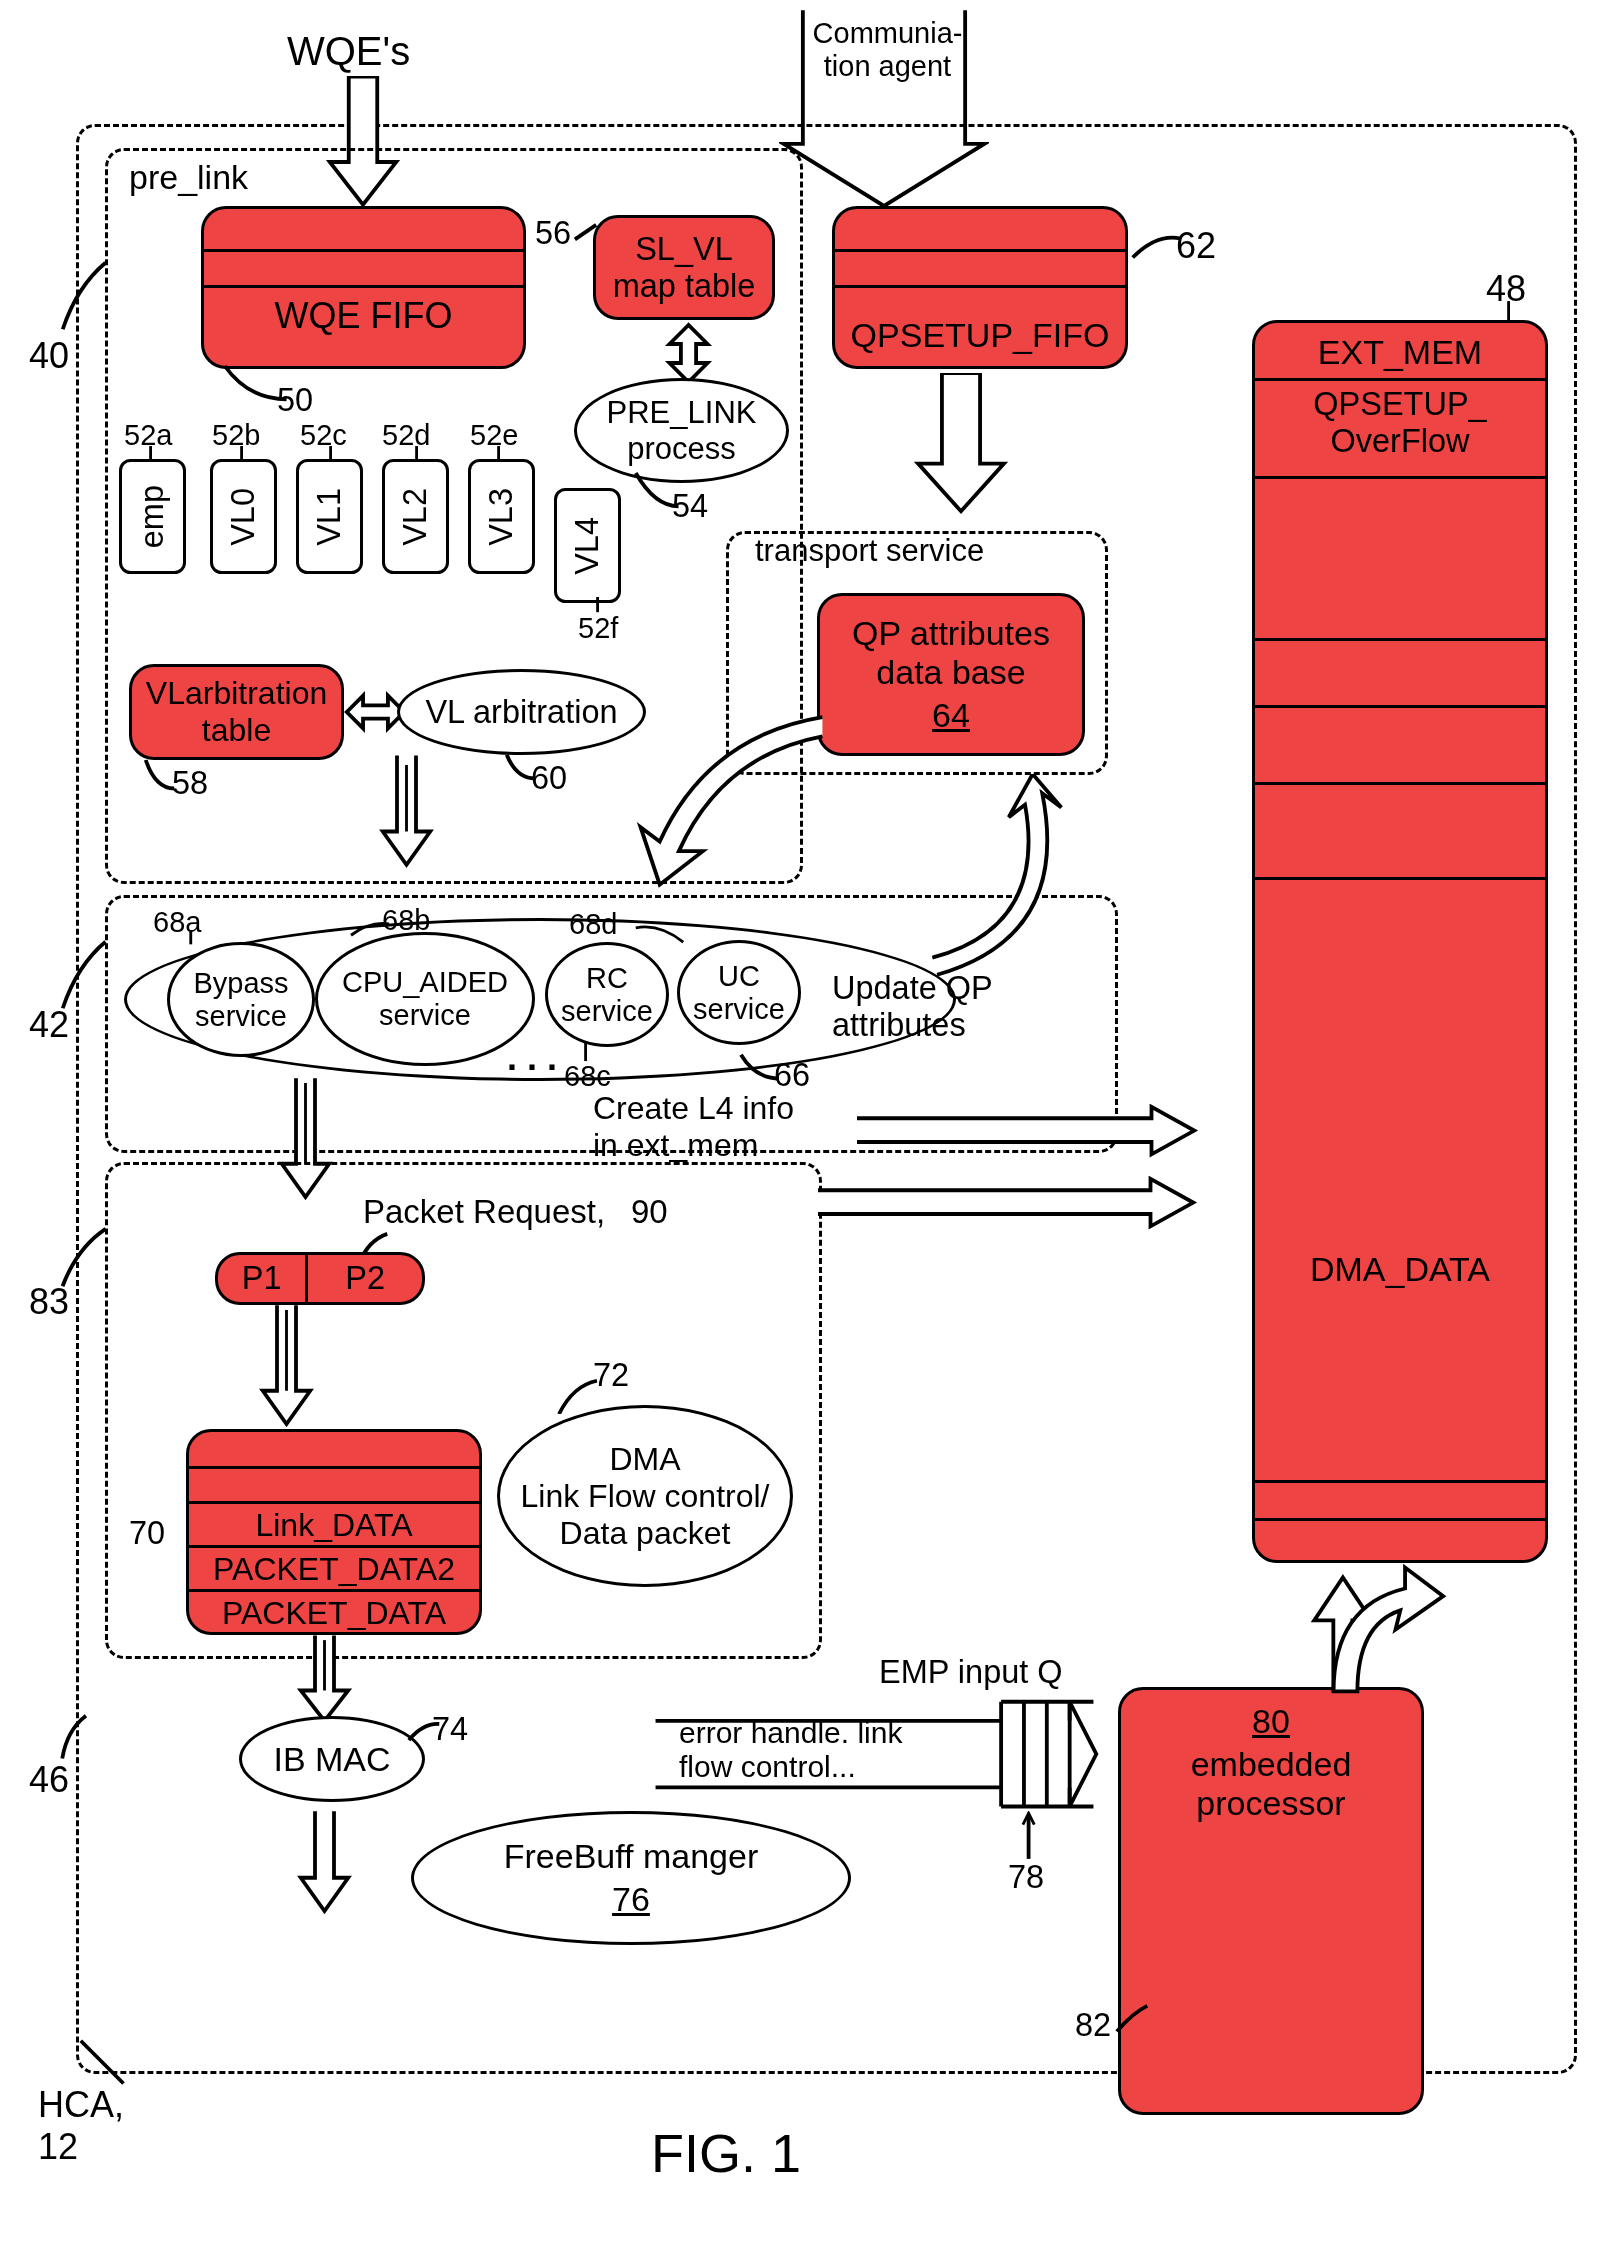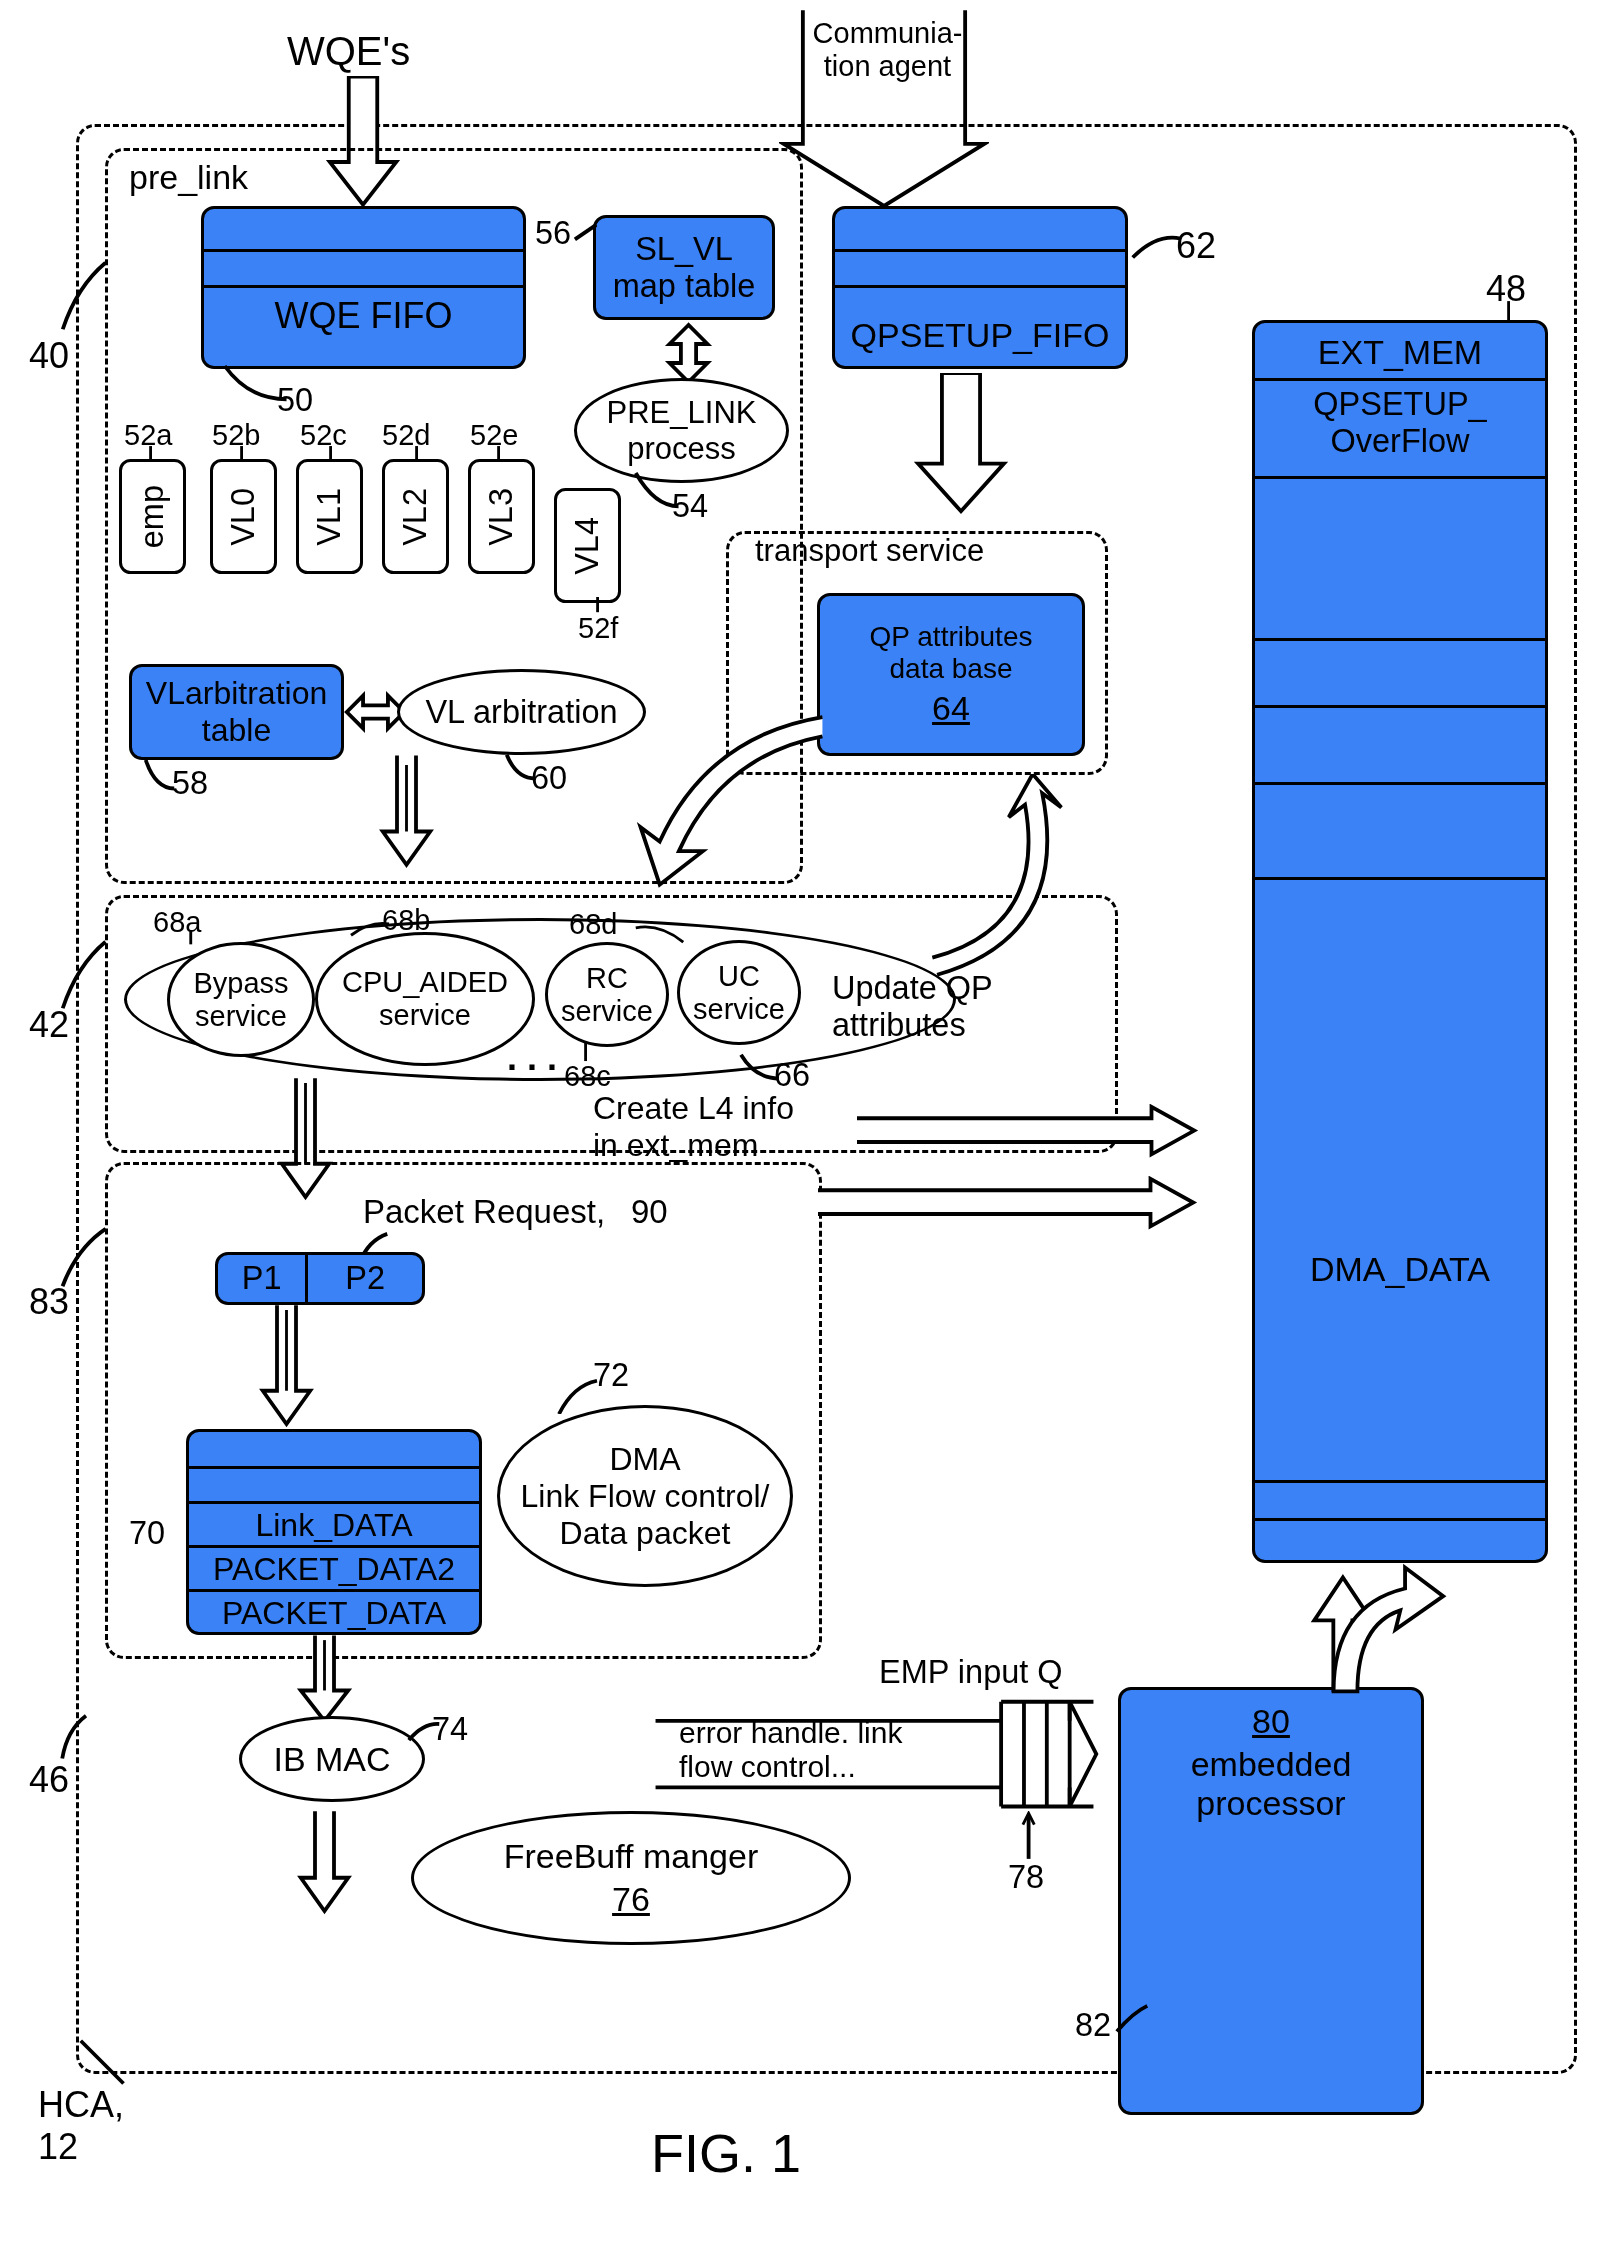--- a/index.html
+++ b/index.html
@@ -13,22 +13,22 @@
     position: relative;
   }
   .abs { position: absolute; }
   .dash-box {
     border: 3.8px dashed #000;
     border-radius: 19px;
     background: none;
   }
   .solid-box {
     border: 3.8px solid #000;
-    border-radius: 13px;
-    background: #3b82f6;
+    border-radius: 25px;
+    background: #ef4444;
   }
   .ellipse {
     border: 3.8px solid #000;
     border-radius: 50%;
     background: #fff;
     display: flex;
     align-items: center;
     justify-content: center;
     text-align: center;
   }
@@ -213,21 +213,21 @@
 </svg>
 
 <svg class="arrow" style="left:913px; top:373px;" width="96" height="143" viewBox="0 0 100 150">
   <path d="M 30 0 L 30 95 L 5 95 L 50 145 L 95 95 L 70 95 L 70 0 Z" stroke="#000" stroke-width="4" fill="#fff"></path>
 </svg>
 
 <div class="abs dash-box" style="left:726px; top:531px; width:382px; height:244px;"></div>
 <div class="abs label" style="left:755px; top:533px; font-size:31px;">transport service</div>
 
 <div class="abs solid-box" style="left:817px; top:593px; width:268px; height:163px; display:flex; flex-direction:column; align-items:center; justify-content:center;">
-  <div class="label" style="white-space:pre-line; font-size:28px;">QP attributes
+  <div class="label" style="white-space:pre-line; font-size:34px;">QP attributes
 data base</div>
   <div class="label underline" style="font-size:34px; margin-top:3.8px;">64</div>
 </div>
 
 <svg class="arrow" style="left:631px; top:698px;" width="201" height="201" viewBox="0 0 210 210">
   <path d="M 200 20 Q 80 40 30 150 L 10 135 L 30 195 L 75 160 L 50 160 Q 95 60 200 40" stroke="#000" stroke-width="4" fill="#fff"></path>
 </svg>
 
 <div class="abs dash-box" style="left:105px; top:895px; width:1013px; height:258px;"></div>
 <div class="abs label" style="left:29px; top:1004px; font-size:36px;">42</div>

